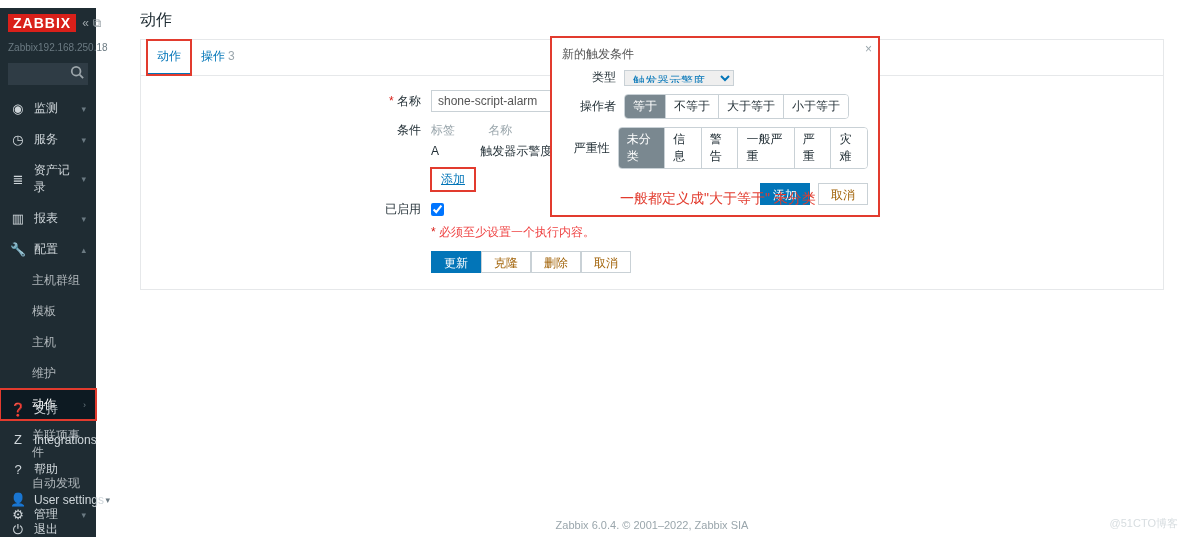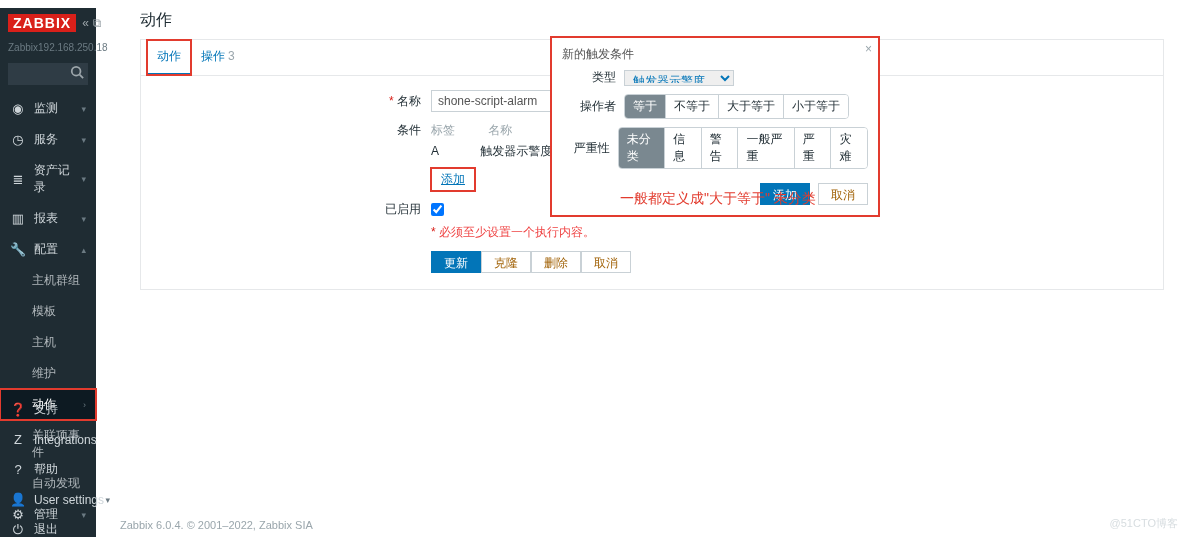--- a/index.html
+++ b/index.html
@@ -48,21 +48,21 @@
 .modal-title{font-size:12px;color:#555;padding:8px 10px 6px}
 .mrow{display:flex;align-items:center;margin-bottom:8px;padding:0 10px}
 .mlabel{width:62px;text-align:right;padding-right:8px;color:#1f2c33}
 .sel{border:1px solid #c9d1d6;height:16px;padding:2px 4px;color:#0275b8;width:110px}
 .seg{display:flex;border:1px solid #c9d1d6;border-radius:4px;overflow:hidden}
 .seg span{padding:3px 8px;border-right:1px solid #c9d1d6;cursor:pointer;color:#1f2c33;background:#fff}
 .seg span:last-child{border-right:none}
 .seg span.on{background:#7a8890;color:#fff}
 .mactions{display:flex;justify-content:flex-end;gap:8px;padding:6px 10px 10px}
 .annot{position:absolute;left:500px;top:190px;color:#e23b2e;font-size:14px}
-.pgfooter{position:absolute;left:120px;bottom:6px;width:calc(100% - 120px);text-align:left;color:#9aa6ac;font-size:11px}
+.pgfooter{position:absolute;left:120px;bottom:6px;width:calc(100% - 120px);text-align:center;color:#9aa6ac;font-size:11px}
 .watermark{position:absolute;right:6px;bottom:6px;color:#d7dde0;font-size:11px}
 svg{display:block}
 </style>
 </head>
 <body>
 
 <div class="sidebar">
   <div class="logo-block">
     <div class="logo-row">
       <span class="logo">ZABBIX</span>

